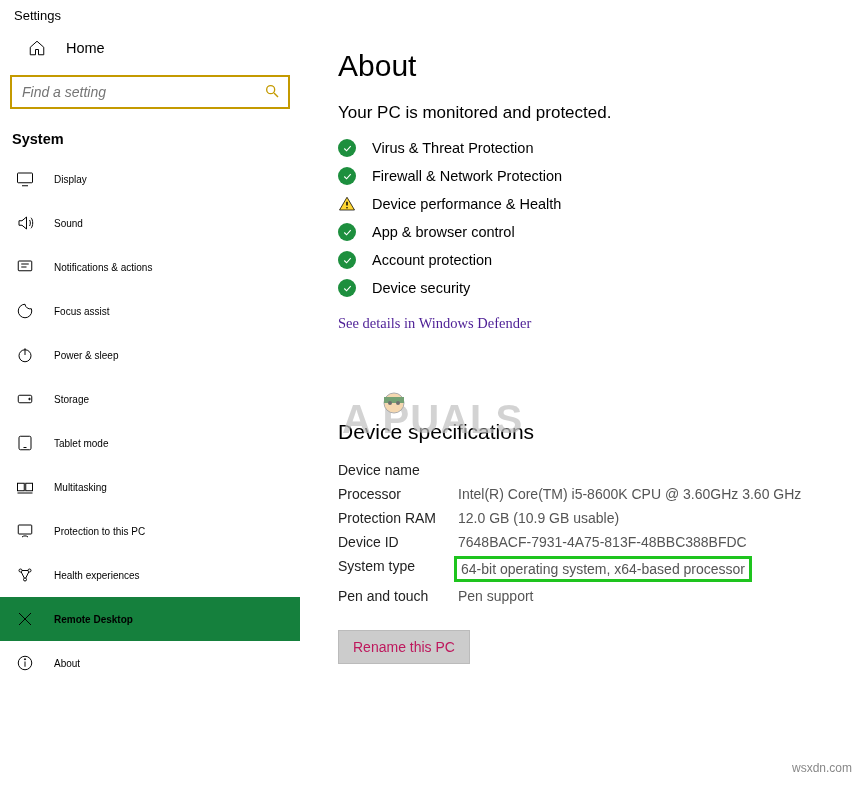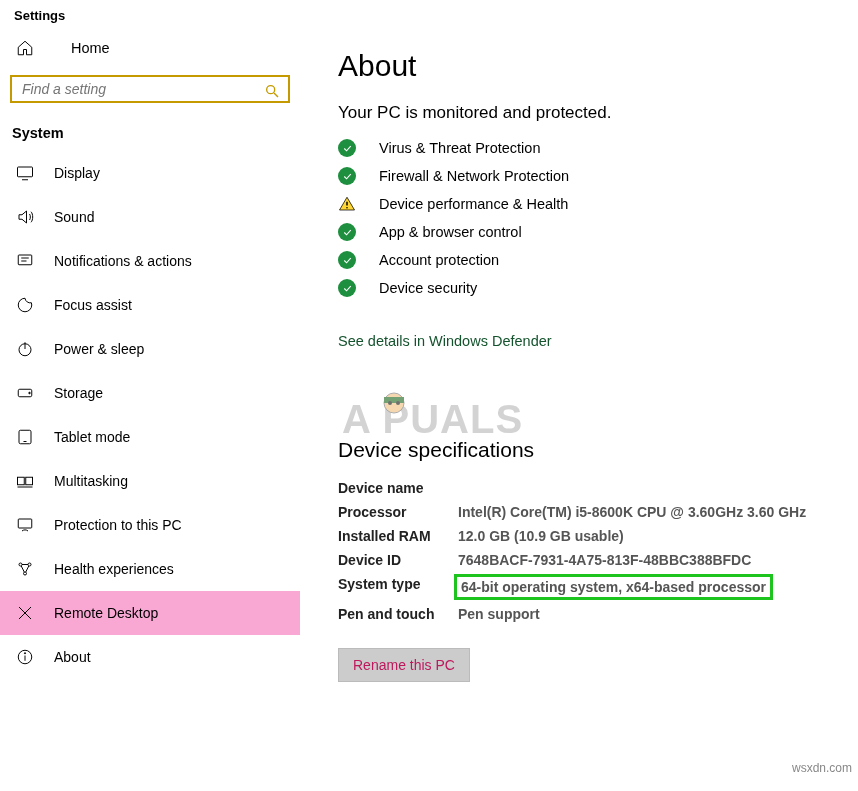--- a/index.html
+++ b/index.html
@@ -1,65 +1,65 @@
 <!DOCTYPE html>
 <html><head>
 <meta charset="utf-8">
 <style>
 * { box-sizing: border-box; margin: 0; padding: 0; font-family: "Segoe UI", Tahoma, sans-serif; }
 body { background: #fff; width: 858px; height: 791px; overflow: hidden; color: #000; }
-.window-title { font-size: 13px; padding: 8px 14px 4px; color: #000; font-weight: bold; }
+.window-title { font-size: 13px; padding: 8px 14px 4px; color: #000; }
 .layout { display: flex; height: calc(100% - 28px); }
 
 
 .sidebar { width: 300px; padding: 0; }
-.home-row { display: flex; align-items: center; padding: 12px 16px; gap: 37px; cursor: pointer; }
+.home-row { display: flex; align-items: center; padding: 12px 16px; gap: 20px; cursor: pointer; margin-left: 12px; }
 .home-row .lbl { font-size: 14.5px; }
 
 .search-wrap { margin: 6px 10px 16px; position: relative; }
 .search-input {
-  width: 100%; height: 28px; border: 2px solid #c49a00;
+  width: 100%; height: 34px; border: 2px solid #c49a00;
   padding: 0 34px 0 10px; font-size: 14px; font-style: italic; color: #666;
   background: #fff; outline: none;
 }
 .search-icon { position: absolute; right: 10px; top: 8px; width: 16px; height: 16px; pointer-events: none; }
 
 .section-heading { font-weight: 600; font-size: 14.5px; padding: 6px 12px 10px; }
 .nav-item {
   display: flex; align-items: center; gap: 20px;
-  padding: 13px 16px; cursor: pointer; font-size: 14px;
+  padding: 13px 16px; cursor: pointer; font-size: 10px;
 }
-.nav-item.selected { background: #f9a8d4; }
+.nav-item.selected { background: #15803d; font-weight: bold; }
 .nav-icon { width: 18px; height: 18px; flex: 0 0 18px; display: flex; align-items: center; justify-content: center; }
 .nav-icon svg { width: 18px; height: 18px; stroke: #000; stroke-width: 1.3; fill: none; }
 
 
 .main { flex: 1; padding: 22px 28px 20px 38px; position: relative; overflow: hidden; }
 h1.page-title { font-weight: 400; font-size: 30px; margin-bottom: 20px; }
 .subtitle { font-size: 17px; margin-bottom: 16px; }
 
 .status-list { margin-bottom: 12px; }
-.status-row { display: flex; align-items: center; gap: 23px; margin-bottom: 10px; font-size: 14.5px; }
+.status-row { display: flex; align-items: center; gap: 16px; margin-bottom: 10px; font-size: 14.5px; }
 .status-icon { width: 18px; height: 18px; flex: 0 0 18px; }
 .check-circle { background: #1d8f3e; border-radius: 50%; display:flex; align-items:center; justify-content:center; }
 .check-circle svg { width:11px; height:11px; stroke:#fff; stroke-width:2.5; fill:none; }
 .warn-tri svg { width:18px; height:18px; }
 
-.defender-link { color: #14532d; font-size: 14.5px; cursor: pointer; display:inline-block; margin-top: 24px; }
+.defender-link { color: #4c1d95; font-size: 14.5px; cursor: pointer; display:inline-block; margin-top: 6px; font-family: Liberation Serif, serif; }
 
 .watermark {
   position: absolute; left: 42px; top: 370px;
   font-size: 40px; font-weight: 700; color: #c1c1c1;
   letter-spacing: 1px; opacity: 0.7; pointer-events:none;
 }
 .watermark .head { position:absolute; left:34px; top:-8px; }
 
 h2.spec-title { font-weight: 400; font-size: 21px; margin-top: 88px; margin-bottom: 18px; }
 .spec-table { width: 100%; font-size: 14px; }
-.spec-row { display: flex; margin-bottom: 8px; font-weight: bold; }
+.spec-row { display: flex; margin-bottom: 8px; }
 .spec-label { width: 120px; flex: 0 0 120px; color: #222; }
 .spec-value { color: #555; flex: 1; }
 .highlight-box { border: 3px solid #1ec41e; margin: -2px -4px; padding: 2px 4px; display:inline-block; }
 
 .rename-btn {
   margin-top: 18px; padding: 8px 14px; font-size: 14px;
   background: #ccc; border: 1px solid #bbb; color: #be185d; cursor: pointer;
 }
 
 .corner { position: absolute; bottom: 16px; right: 6px; font-size: 12px; color: #888; }
@@ -280,21 +280,21 @@
     <div class="spec-table">
       <div class="spec-row">
         <div class="spec-label">Device name</div>
         <div class="spec-value"></div>
       </div>
       <div class="spec-row">
         <div class="spec-label">Processor</div>
         <div class="spec-value">Intel(R) Core(TM) i5-8600K CPU @ 3.60GHz   3.60 GHz</div>
       </div>
       <div class="spec-row">
-        <div class="spec-label">Installed RAM</div>
+        <div class="spec-label">Protection RAM</div>
         <div class="spec-value">12.0 GB (10.9 GB usable)</div>
       </div>
       <div class="spec-row">
         <div class="spec-label">Device ID</div>
         <div class="spec-value">7648BACF-7931-4A75-813F-48BBC388BFDC</div>
       </div>
       <div class="spec-row">
         <div class="spec-label">System type</div>
         <div class="spec-value"><span class="highlight-box">64-bit operating system, x64-based processor</span></div>
       </div>

